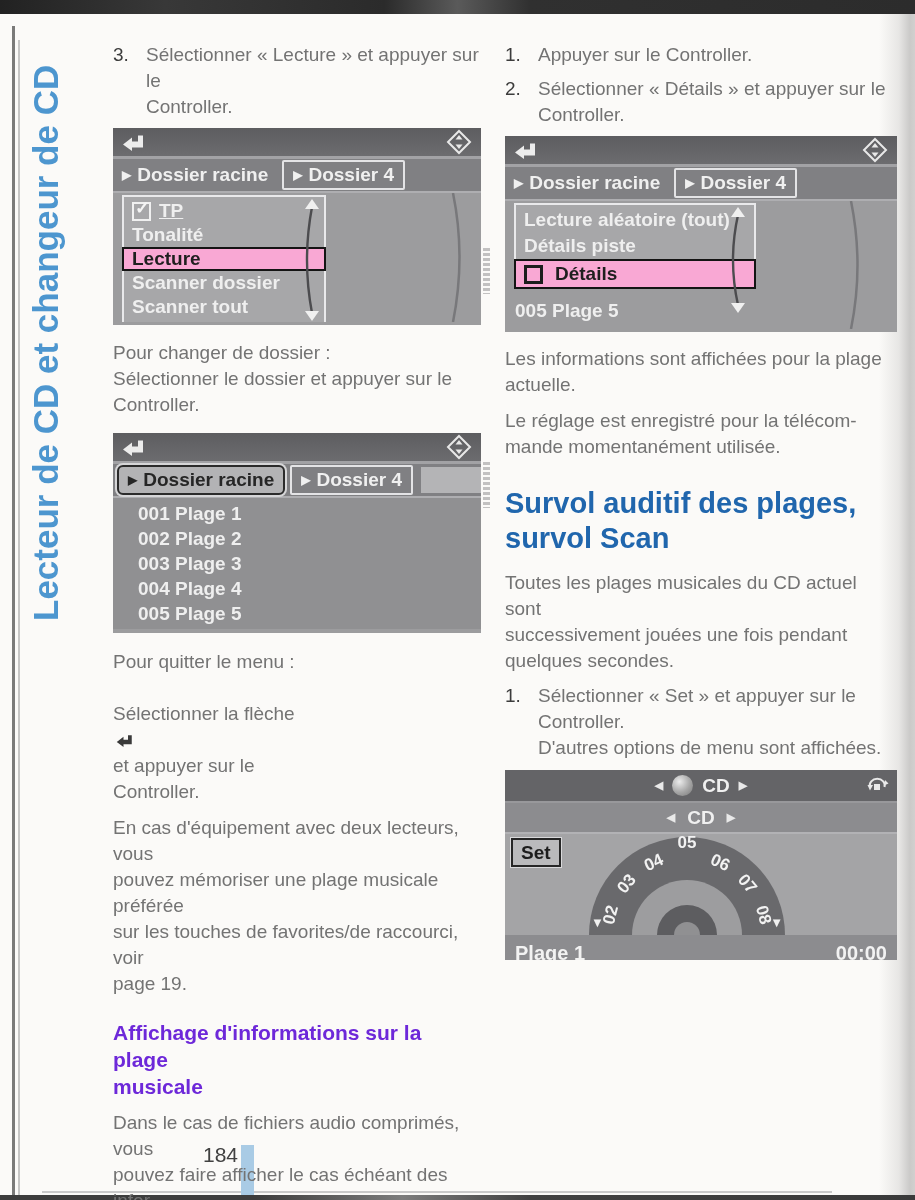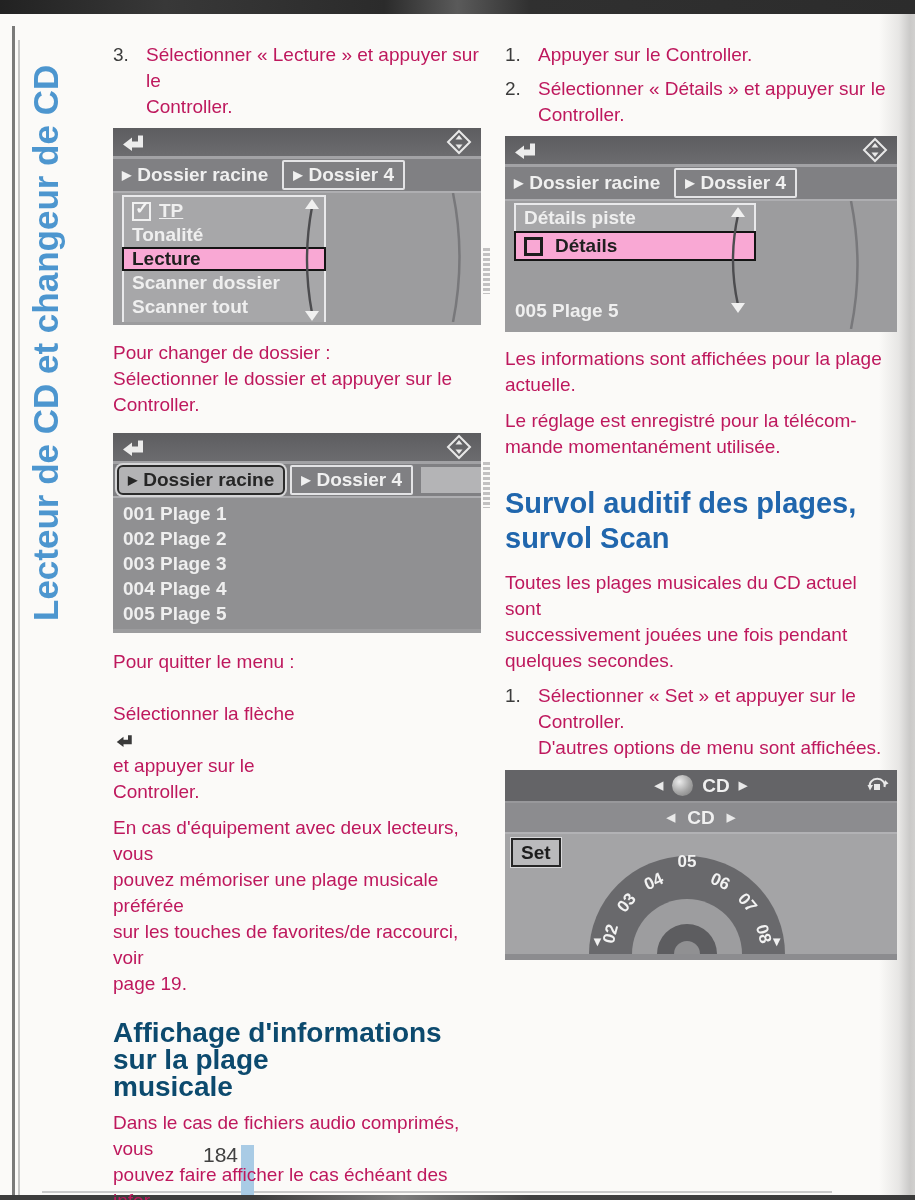--- a/index.html
+++ b/index.html
@@ -26,24 +26,24 @@
     writing-mode:vertical-rl;transform:rotate(180deg);
     font-size:35px;font-weight:bold;color:#4d96cf;
     display:flex;align-items:center;justify-content:center;white-space:nowrap;
   }
   .page-number{position:absolute;left:203px;top:1143px;font-size:21px;color:#414141;}
   .footer-bar{position:absolute;left:241px;top:1145px;width:13px;height:50px;background:#a9cbe5;}
   
   .col{position:absolute;top:42px;}
   .col-left{left:113px;width:368px;}
   .col-right{left:505px;width:392px;}
-  .body-text{font-size:19px;line-height:26px;color:#be185d;white-space:pre-line;}
+  .body-text{font-size:19px;line-height:26px;color:#737373;white-space:pre-line;}
   .step{display:flex;margin-bottom:8px;}
   .step-num{width:33px;flex:none;font-size:19px;line-height:26px;}
-  .subheading{font-size:28px;line-height:27px;font-weight:bold;color:#0c4a6e;margin:22px 0 10px 0;white-space:pre-line;}
+  .subheading{font-size:21px;line-height:27px;font-weight:bold;color:#6d28d9;margin:22px 0 10px 0;white-space:pre-line;}
   .heading{font-size:29px;line-height:35px;font-weight:bold;color:#2066ad;margin:26px 0 14px 0;white-space:pre-line;}
   .inline-back{display:inline-block;vertical-align:-1px;margin:0 3px;}
   
   .idrive{position:relative;width:100%;background:#9c9c9e;overflow:hidden;}
   .id-top{height:31px;background:linear-gradient(#5d5d60,#6c6c6f);border-bottom:3px solid #a2a2a5;
     display:flex;align-items:center;justify-content:space-between;padding:0 9px;box-sizing:border-box;}
   .id-tabs{height:34px;background:#808083;display:flex;align-items:center;position:relative;border-bottom:2px solid #aeaeb1;box-sizing:border-box;}
   .tab{display:flex;align-items:center;gap:6px;font-size:19px;font-weight:bold;color:#f0f0f0;padding:2px 9px;white-space:nowrap;}
   .tab .bullet{font-size:12px;}
   .tab-boxed{border:2px solid #e4e4e6;border-radius:2px;margin-left:5px;}
@@ -53,29 +53,29 @@
   .id-listbox{position:absolute;left:9px;top:2px;border:2px solid #e9e9eb;background:#a7a7a9;box-sizing:border-box;}
   .id-item{display:flex;align-items:center;gap:8px;height:24px;padding-left:8px;
     font-size:19px;font-weight:bold;color:#efefef;white-space:nowrap;}
   .id-item-hi{background:#f9a8d4;color:#1f1f1f;border:2px solid #141414;margin:0 -2px;box-sizing:border-box;}
   .cb-checked{position:relative;width:15px;height:15px;border:2px solid #f0f0f0;flex:none;}
   .cb-checked::after{content:"✓";position:absolute;left:1px;top:-7px;font-size:18px;color:#f4f4f4;}
   .cb-empty{width:13px;height:13px;border:3px solid #1d1d1d;flex:none;margin-right:4px;}
   .id-status{position:absolute;left:10px;font-size:19px;font-weight:bold;color:#efefef;white-space:nowrap;}
   .scrollbar{position:absolute;top:0;}
   .screen-arc{position:absolute;top:0;}
-  .plain-list .id-item{height:25px;padding-left:10px;}
+  .plain-list .id-item{height:25px;padding-left:25px;}
   
   .s4-bar1{height:31px;background:#646467;border-bottom:2px solid #98989b;
     display:flex;align-items:center;justify-content:center;gap:9px;position:relative;
     color:#f0f0f0;font-weight:bold;font-size:19px;}
   .s4-bar2{height:29px;background:#8c8c8f;border-bottom:2px solid #b2b2b5;
     display:flex;align-items:center;justify-content:center;gap:12px;
     color:#f0f0f0;font-weight:bold;font-size:19px;}
-  .s4-main{position:relative;height:120px;background:#a4a4a6;}
+  .s4-main{position:relative;height:101px;background:#a4a4a6;}
   .s4-bottom{height:36px;background:#8c8c8f;display:flex;align-items:center;justify-content:space-between;
     padding:0 10px;color:#f2f2f2;font-weight:bold;font-size:20px;}
   .arrow-sm{font-size:11px;color:#e9e9e9;}
   .sphere{width:21px;height:21px;border-radius:50%;
     background:radial-gradient(circle at 35% 32%,#ececec,#a5a5a5 55%,#787878 100%);}
   .set-box{position:absolute;left:6px;top:4px;border:2px solid #262626;background:#bababc;
     color:#1d1d1d;font-weight:bold;font-size:19px;padding:0 8px;line-height:25px;box-shadow:0 0 0 1px #d9d9db;}
   .dial{position:absolute;left:84px;bottom:0;width:196px;height:98px;border-radius:98px 98px 0 0;background:#69696c;}
   .dial-hole{position:absolute;left:43px;bottom:0;width:110px;height:55px;border-radius:55px 55px 0 0;background:#9d9d9f;}
   .dial-hub{position:absolute;left:68px;bottom:0;width:60px;height:30px;border-radius:30px 30px 0 0;background:#5d5d60;}
@@ -267,20 +267,23 @@
             <span class="bullet">▶</span>
             <span>Dossier racine</span>
           </span>
         <span class="tab tab-boxed">
             <span class="bullet">▶</span>
             <span>Dossier 4</span>
           </span>
       </div>
       <div class="id-body" style="height:128px;">
         <div class="id-listbox" style="width:242px;">
+          <div class="id-item" style="margin-top:2px;height:26px;">
+              <span>Lecture aléatoire (tout)</span>
+            </div>
           <div class="id-item" style="height:26px;">
               <span>Détails piste</span>
             </div>
           <div class="id-item id-item-hi" style="height:30px;margin-bottom:-2px;">
             <span class="cb-empty"></span>
             <span>Détails</span>
           </div>
           <svg class="scrollbar" style="left:206px;top:2px;" width="28" height="106" viewBox="0 0 28 106">
             <path d="M16 8 Q6 53 16 98" stroke="#4c4c4f" stroke-width="2.4" fill="none"></path>
             <polygon points="16,0 9,10 23,10" fill="#f0f0f0"></polygon>

